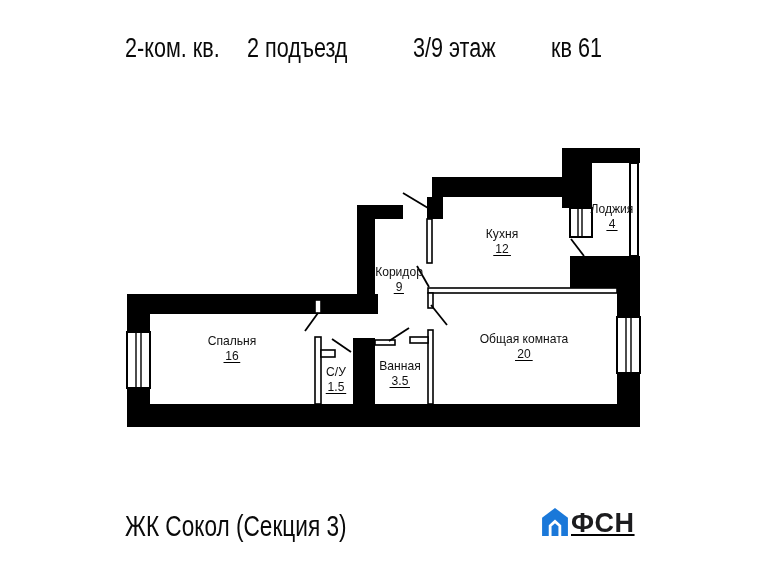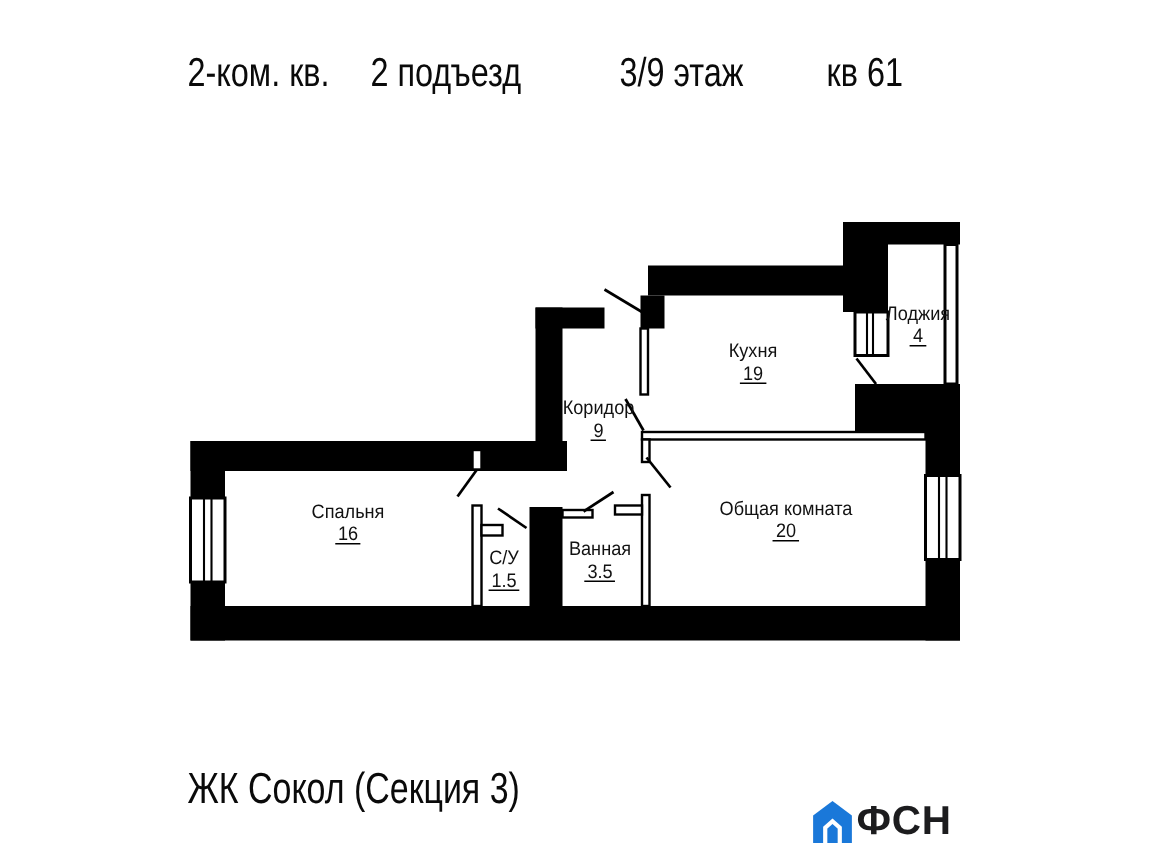--- a/index.html
+++ b/index.html
@@ -26,21 +26,21 @@
   .r-corridor{left:399px;top:279px;}
   .r-bedroom {left:232px;top:348px;}
   .r-su      {left:336px;top:379px;}
   .r-bath    {left:400px;top:373px;}
   .r-living  {left:524px;top:346px;}
   
   .project-label{
     position:absolute;left:125px;top:510px;font-size:29px;color:#0a0a0a;
     transform:scaleX(0.78);transform-origin:0 0;white-space:nowrap;
   }
-  .brand{position:absolute;left:542px;top:532px;display:flex;align-items:center;gap:3px;}
+  .brand{position:absolute;left:542px;top:508px;display:flex;gap:3px;text-decoration:underline;}
   .brand-text{font-size:27px;font-weight:700;color:#1c1c1e;letter-spacing:0.5px;}
 </style>
 </head>
 <body>
 
 <div class="canvas">
 
   <div class="title-part t1">2-ком. кв.</div>
   <div class="title-part t2">2 подъезд</div>
   <div class="title-part t3">3/9 этаж</div>
@@ -96,21 +96,21 @@
       <line x1="431" y1="305" x2="447" y2="325"></line>
       <line x1="571" y1="239" x2="584" y2="256"></line>
       <line x1="305" y1="331" x2="318" y2="313"></line>
       <line x1="332" y1="339" x2="351" y2="352"></line>
       <line x1="389" y1="341" x2="409" y2="328"></line>
     </g>
   </svg>
 
   <div class="room-label r-kitchen">
     <div class="room-name">Кухня</div>
-    <div class="room-area"><span>19</span></div>
+    <div class="room-area"><span>12</span></div>
   </div>
   <div class="room-label r-loggia">
     <div class="room-name">Лоджия</div>
     <div class="room-area"><span>4</span></div>
   </div>
   <div class="room-label r-corridor">
     <div class="room-name">Коридор</div>
     <div class="room-area"><span>9</span></div>
   </div>
   <div class="room-label r-bedroom">

